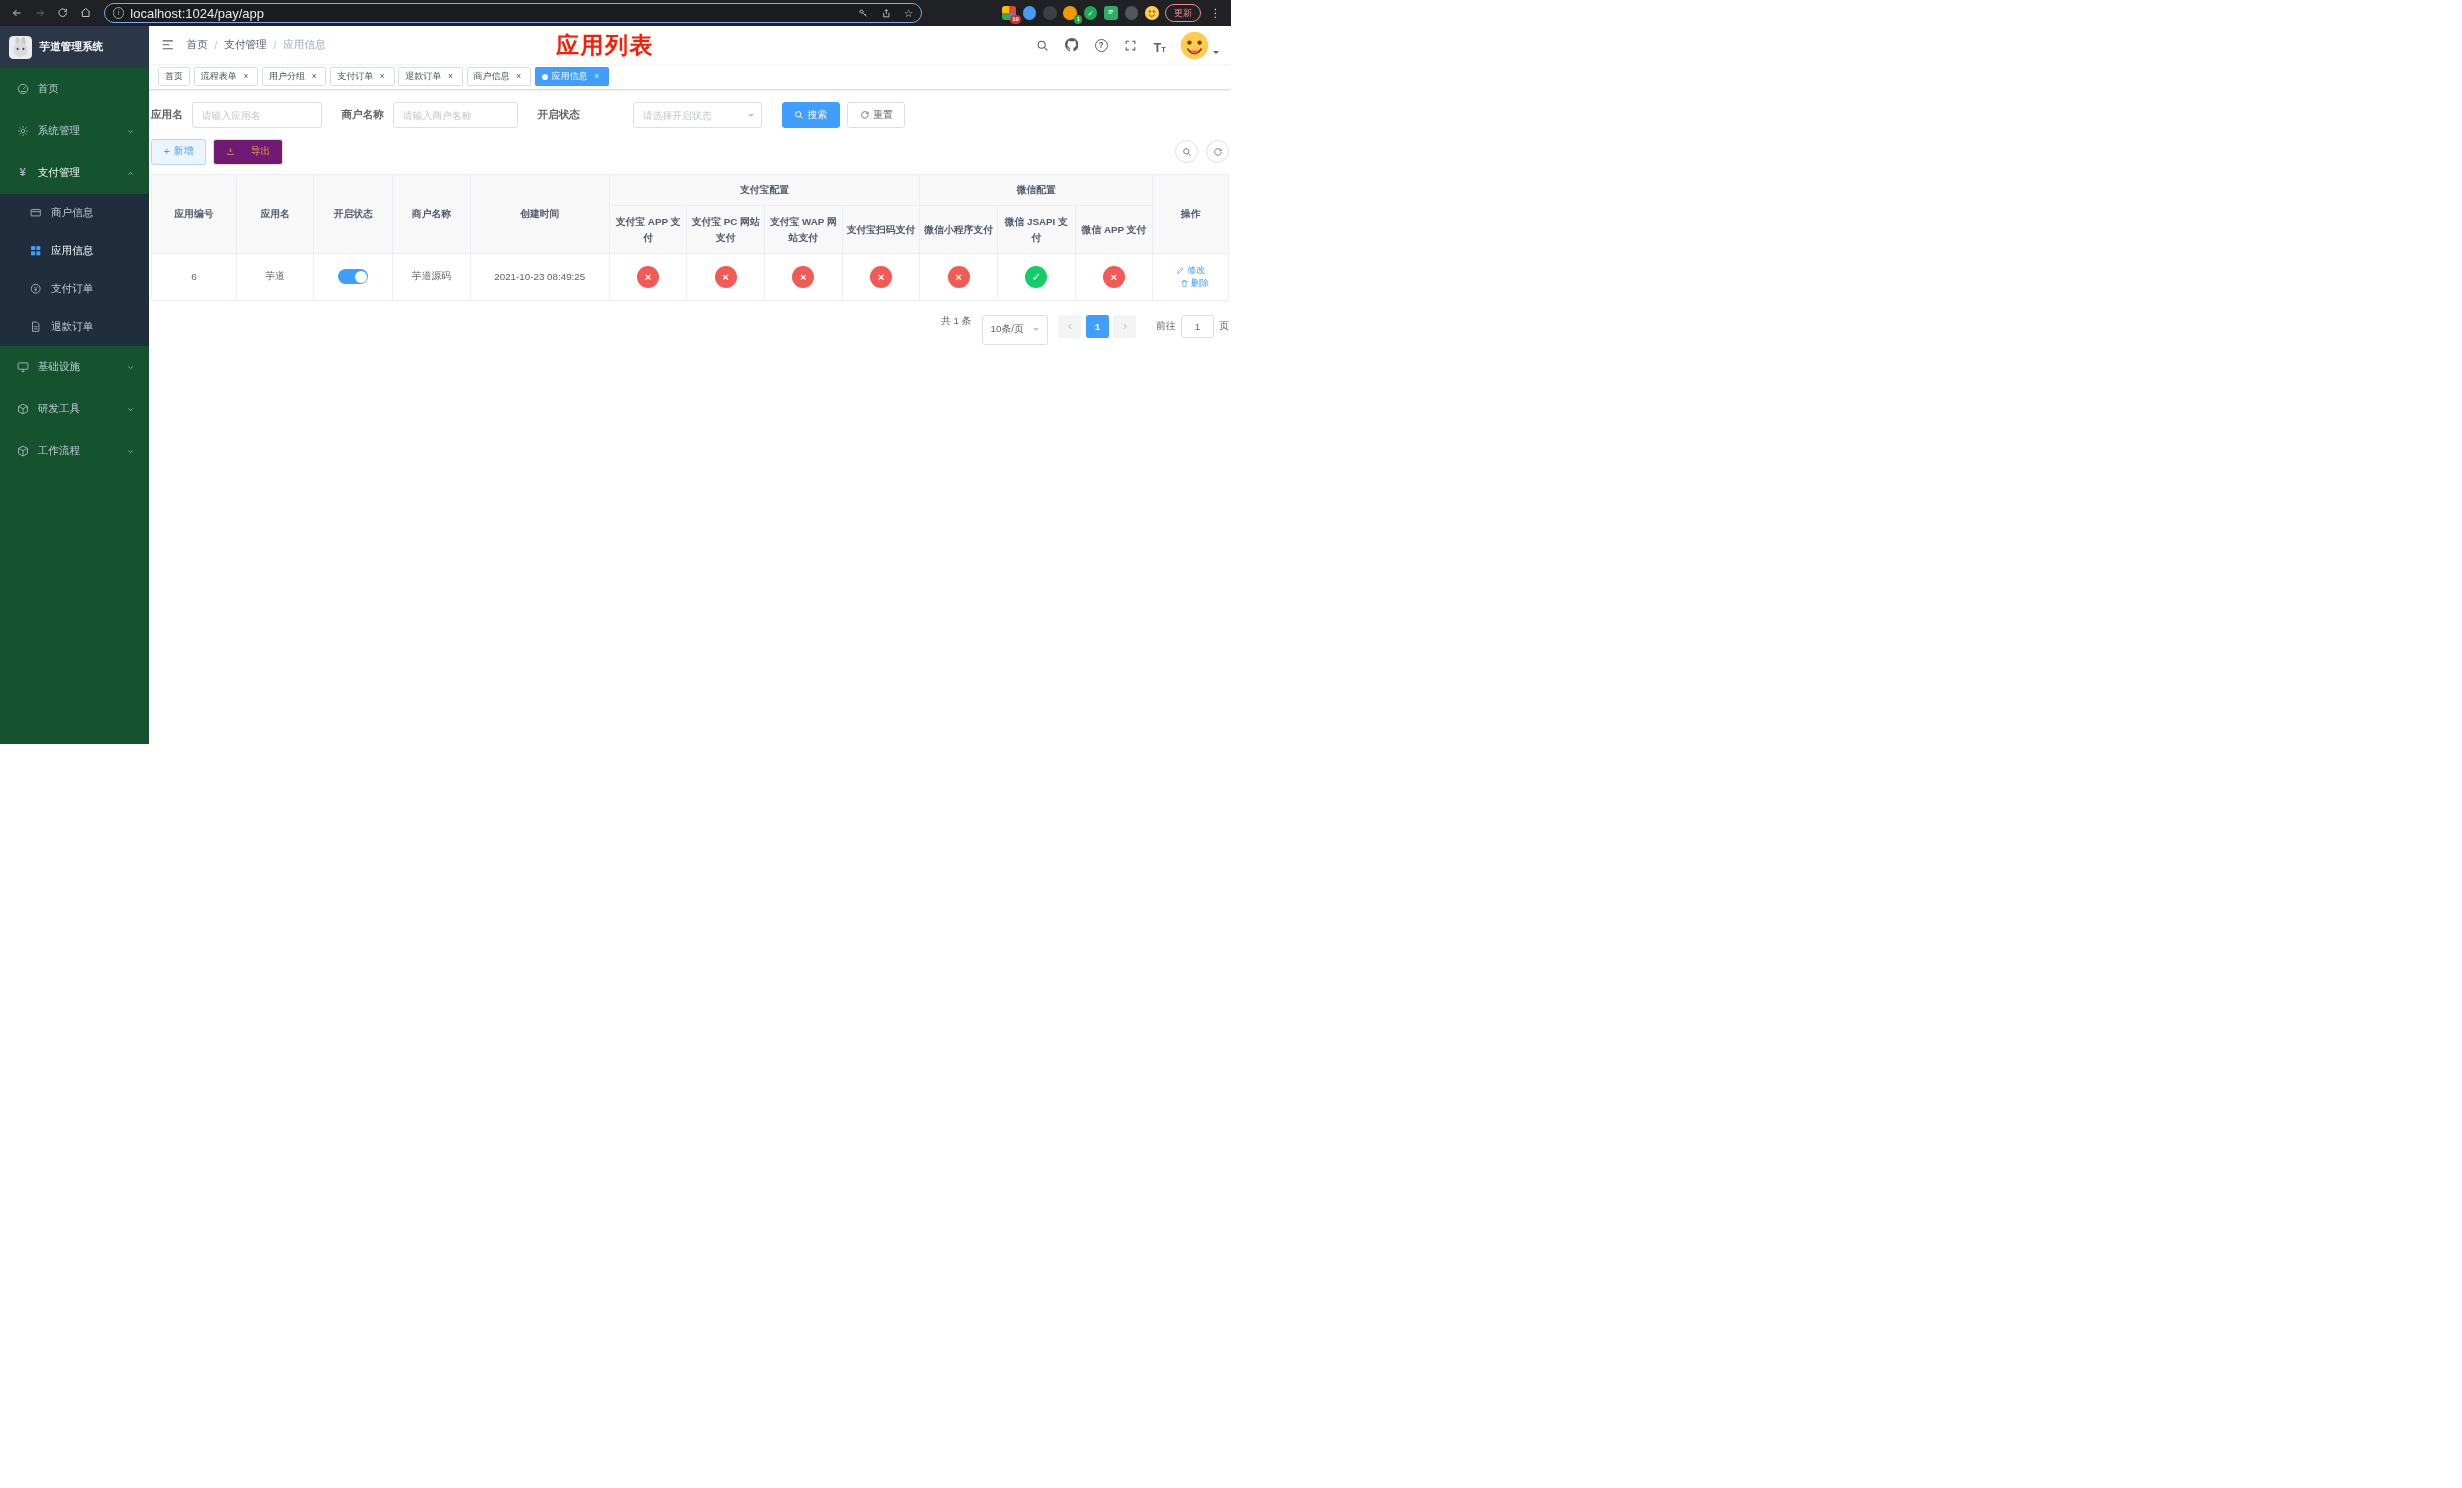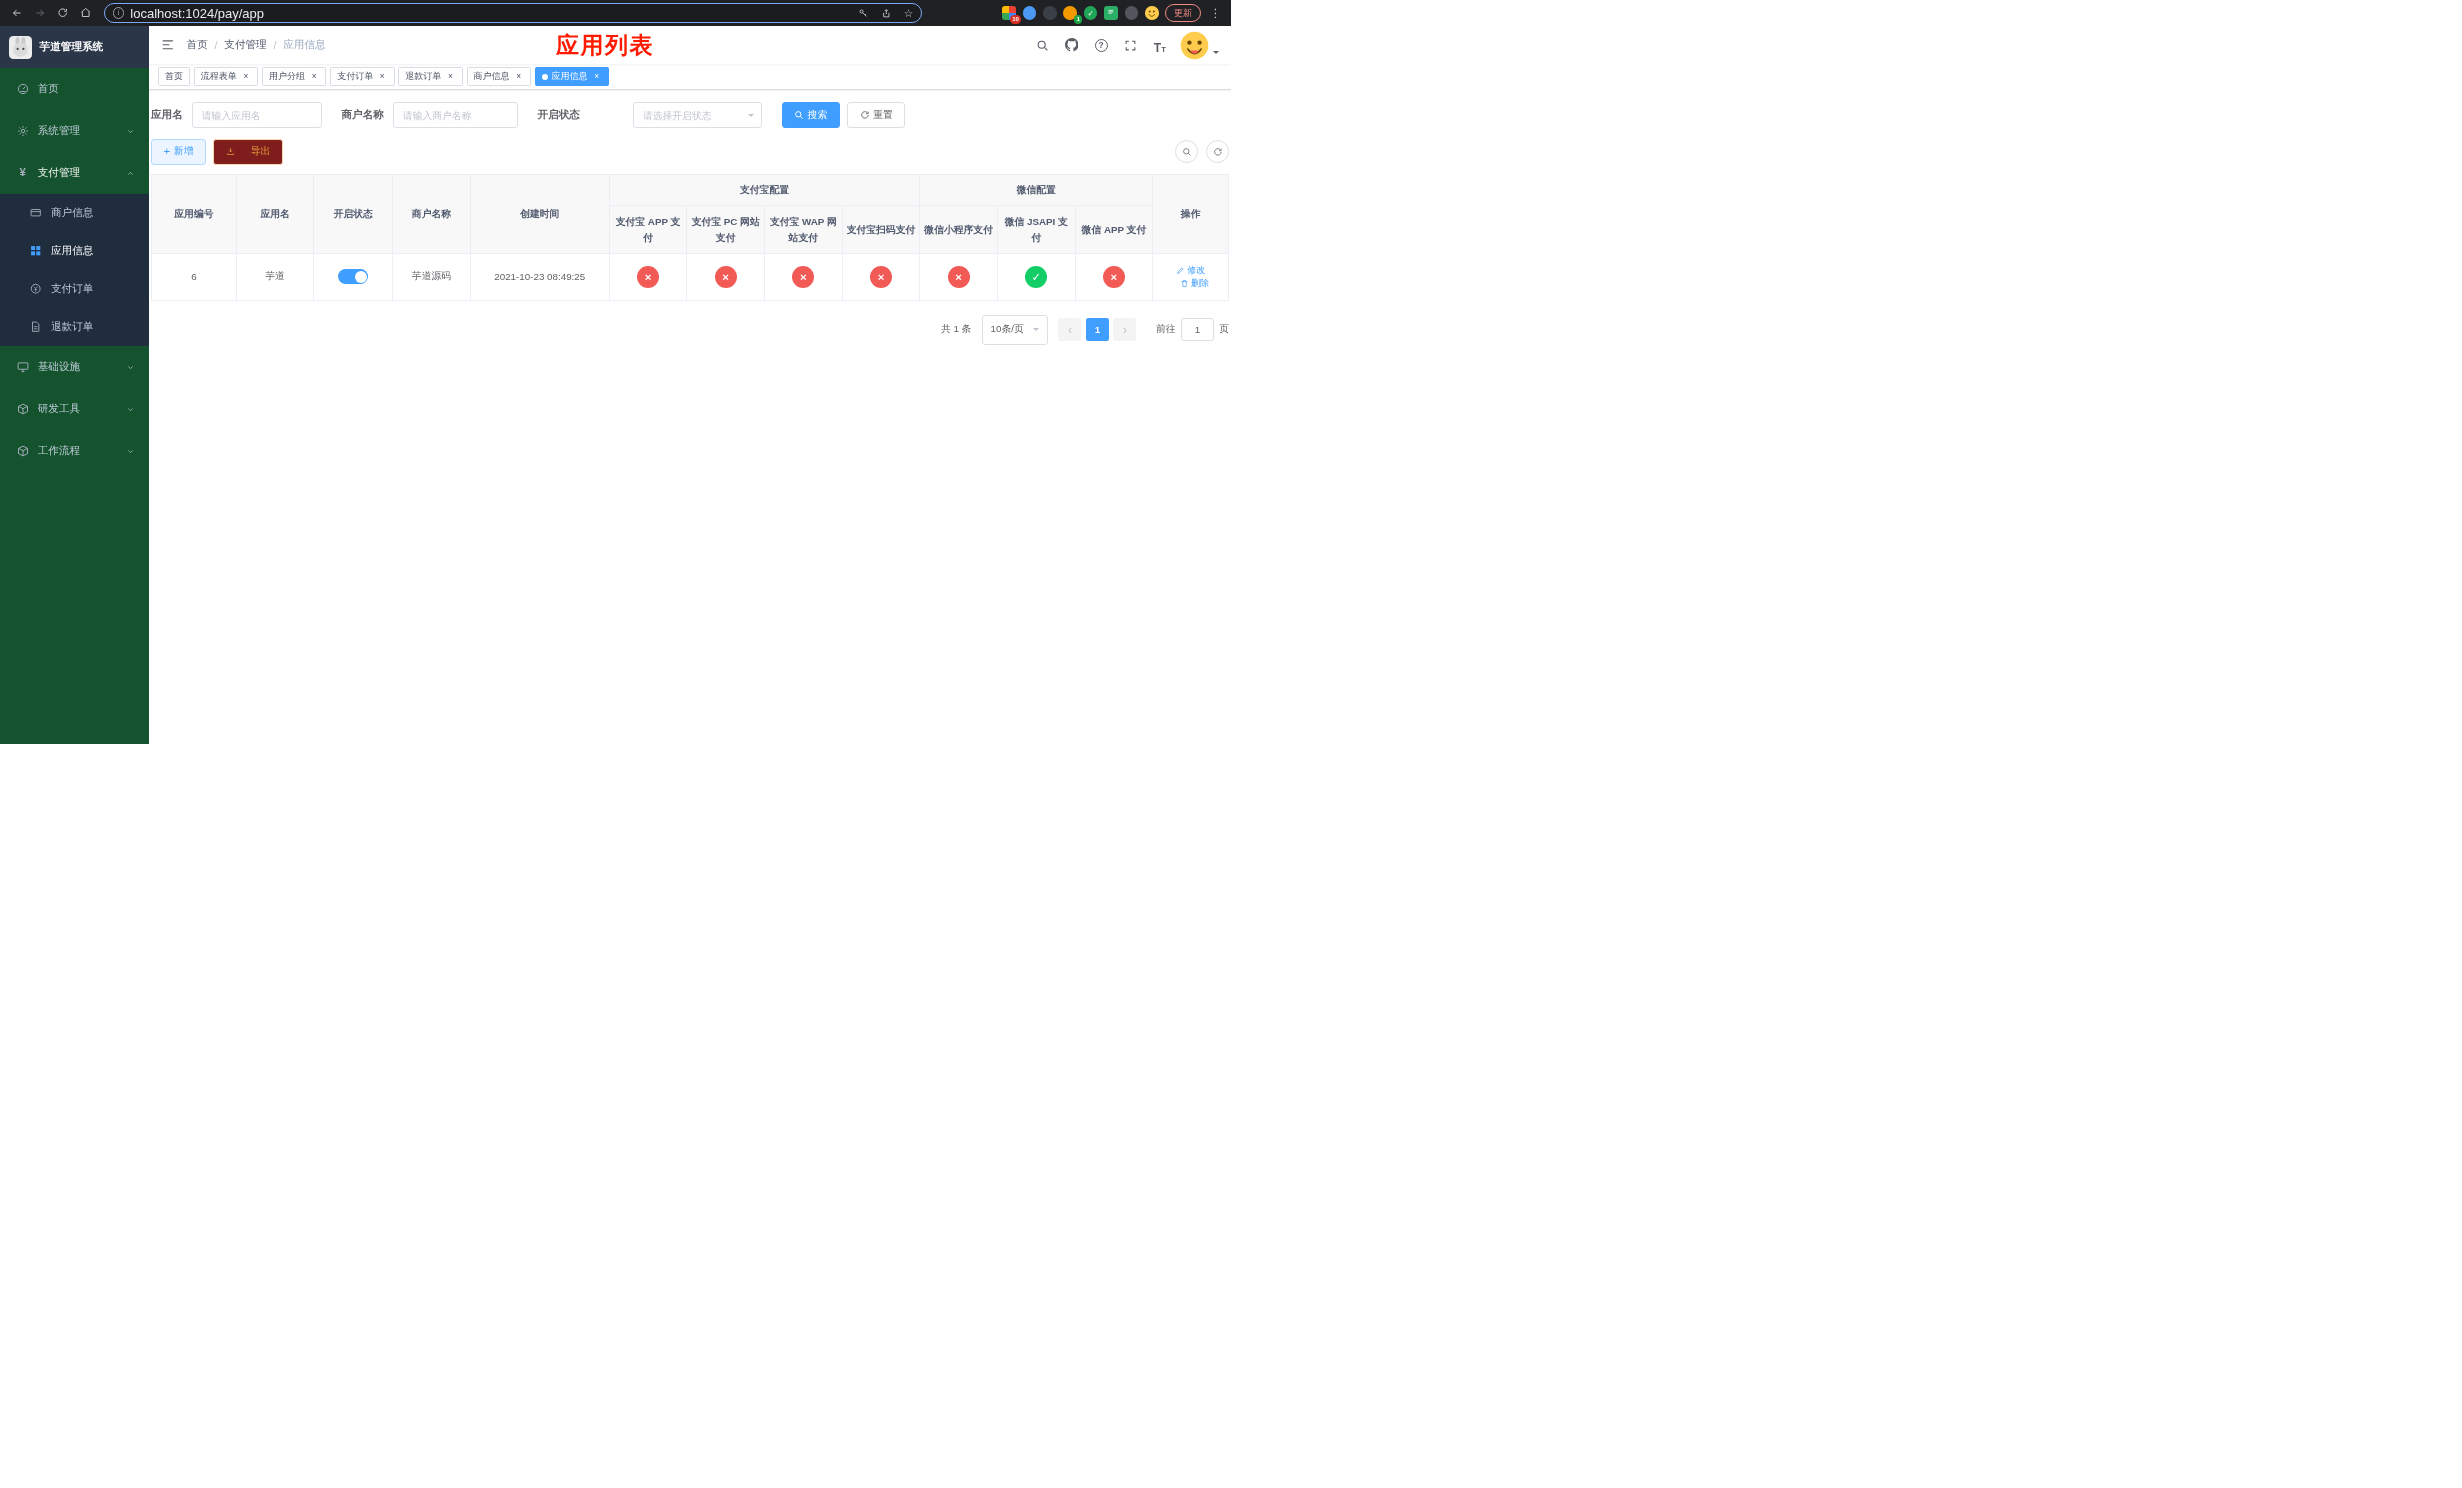--- a/index.html
+++ b/index.html
@@ -75,21 +75,21 @@
   .filter-row { display:flex; align-items:center; margin-bottom:10.6px; }
   .f-group { display:flex; align-items:center; margin-right:19.7px; }
   .f-label { font-size:10.6px; font-weight:700; color:#606266; margin-right:9px; white-space:nowrap; }
   .inp { height:26px; border:0.8px solid #dcdfe6; border-radius:3px; padding:0 9px; font-size:9.8px; color:#606266; font-family:inherit; outline:none; background:#fff; }
   .inp::placeholder { color:#c0c4cc; }
   .sel { position:relative; display:flex; align-items:center; }
   .sel-caret { position:absolute; right:7.6px; width:0; height:0; border-left:3px solid transparent; border-right:3px solid transparent; border-top:3.8px solid #c0c4cc; }
   .btn { height:26px; display:inline-flex; align-items:center; gap:3.8px; padding:0 11.4px; border-radius:3px; font-size:9.8px; cursor:pointer; border:0.8px solid #dcdfe6; background:#fff; color:#606266; font-family:inherit; white-space:nowrap; }
   .btn-primary { background:#409eff; border-color:#409eff; color:#fff; }
   .btn-plain-blue { background:#ecf5ff; border-color:#b3d8ff; color:#409eff; }
-  .btn-plain-yellow { background:#7f1d1d; border-color:#f5dab1; color:#e6a23c;gap:16px; }
+  .btn-plain-yellow { background:#701a75; border-color:#f5dab1; color:#e6a23c;gap:16px; }
   .ml10 { margin-left:7.6px; }
   .plus-glyph { font-size:11.4px; line-height:1; }
 
   .toolbar-row { display:flex; align-items:center; margin-bottom:9px; }
   .tool-circles { margin-left:auto; display:flex; gap:7.6px; }
   .circle-btn { width:23px; height:23px; border-radius:50%; border:0.8px solid #dcdfe6; background:#fff; display:flex; align-items:center; justify-content:center; color:#666; cursor:pointer; }
 
   
   .tbl { width:100%; border-collapse:collapse; table-layout:fixed; }
   .tbl th, .tbl td { border:0.8px solid #ebeef5; text-align:center; font-size:9.8px; overflow:hidden; }
@@ -102,21 +102,21 @@
   .switch.on::after { left:16.7px; }
 
   .cfg { width:22px; height:22px; border-radius:50%; display:inline-flex; align-items:center; justify-content:center; color:#fff; font-size:11.4px; font-weight:700; }
   .cfg.no { background:#f25a55; }
   .cfg.ok { background:#13ce66; }
 
   .op { color:#409eff; font-size:9px; display:inline-flex; align-items:center; gap:2.3px; cursor:pointer; white-space:nowrap; }
   .op + .op { margin-left:7.6px; }
 
   
-  .pagination { display:flex; align-items:center; justify-content:flex-end; margin-top:13.6px; font-size:9.8px; color:#606266; gap:10.6px; }
+  .pagination { display:flex; align-items:flex-start; justify-content:flex-end; margin-top:13.6px; font-size:9.8px; color:#606266; gap:10.6px; }
   .psel { position:relative; height:30px; border:0.8px solid #dcdfe6; border-radius:3px; display:flex; align-items:center; padding:0 23px 0 7.6px; cursor:pointer; color:#606266; }
   .psel .sel-caret { right:7.6px; }
   .pager { display:flex; align-items:center; gap:4.5px; }
   .pg-btn { width:23px; height:23px; border-radius:2.3px; background:#f4f4f5; color:#c0c4cc; display:flex; align-items:center; justify-content:center; font-size:12px; cursor:pointer; }
   .pg-num { width:23px; height:23px; border-radius:2.3px; background:#409eff; color:#fff; display:flex; align-items:center; justify-content:center; font-weight:700; cursor:pointer; }
   .goto { display:flex; align-items:center; gap:5.3px; margin-left:9px; }
   .goto-inp { width:33px; height:23px; text-align:center; padding:0 3px; }
 </style>
 </head>
 <body>

